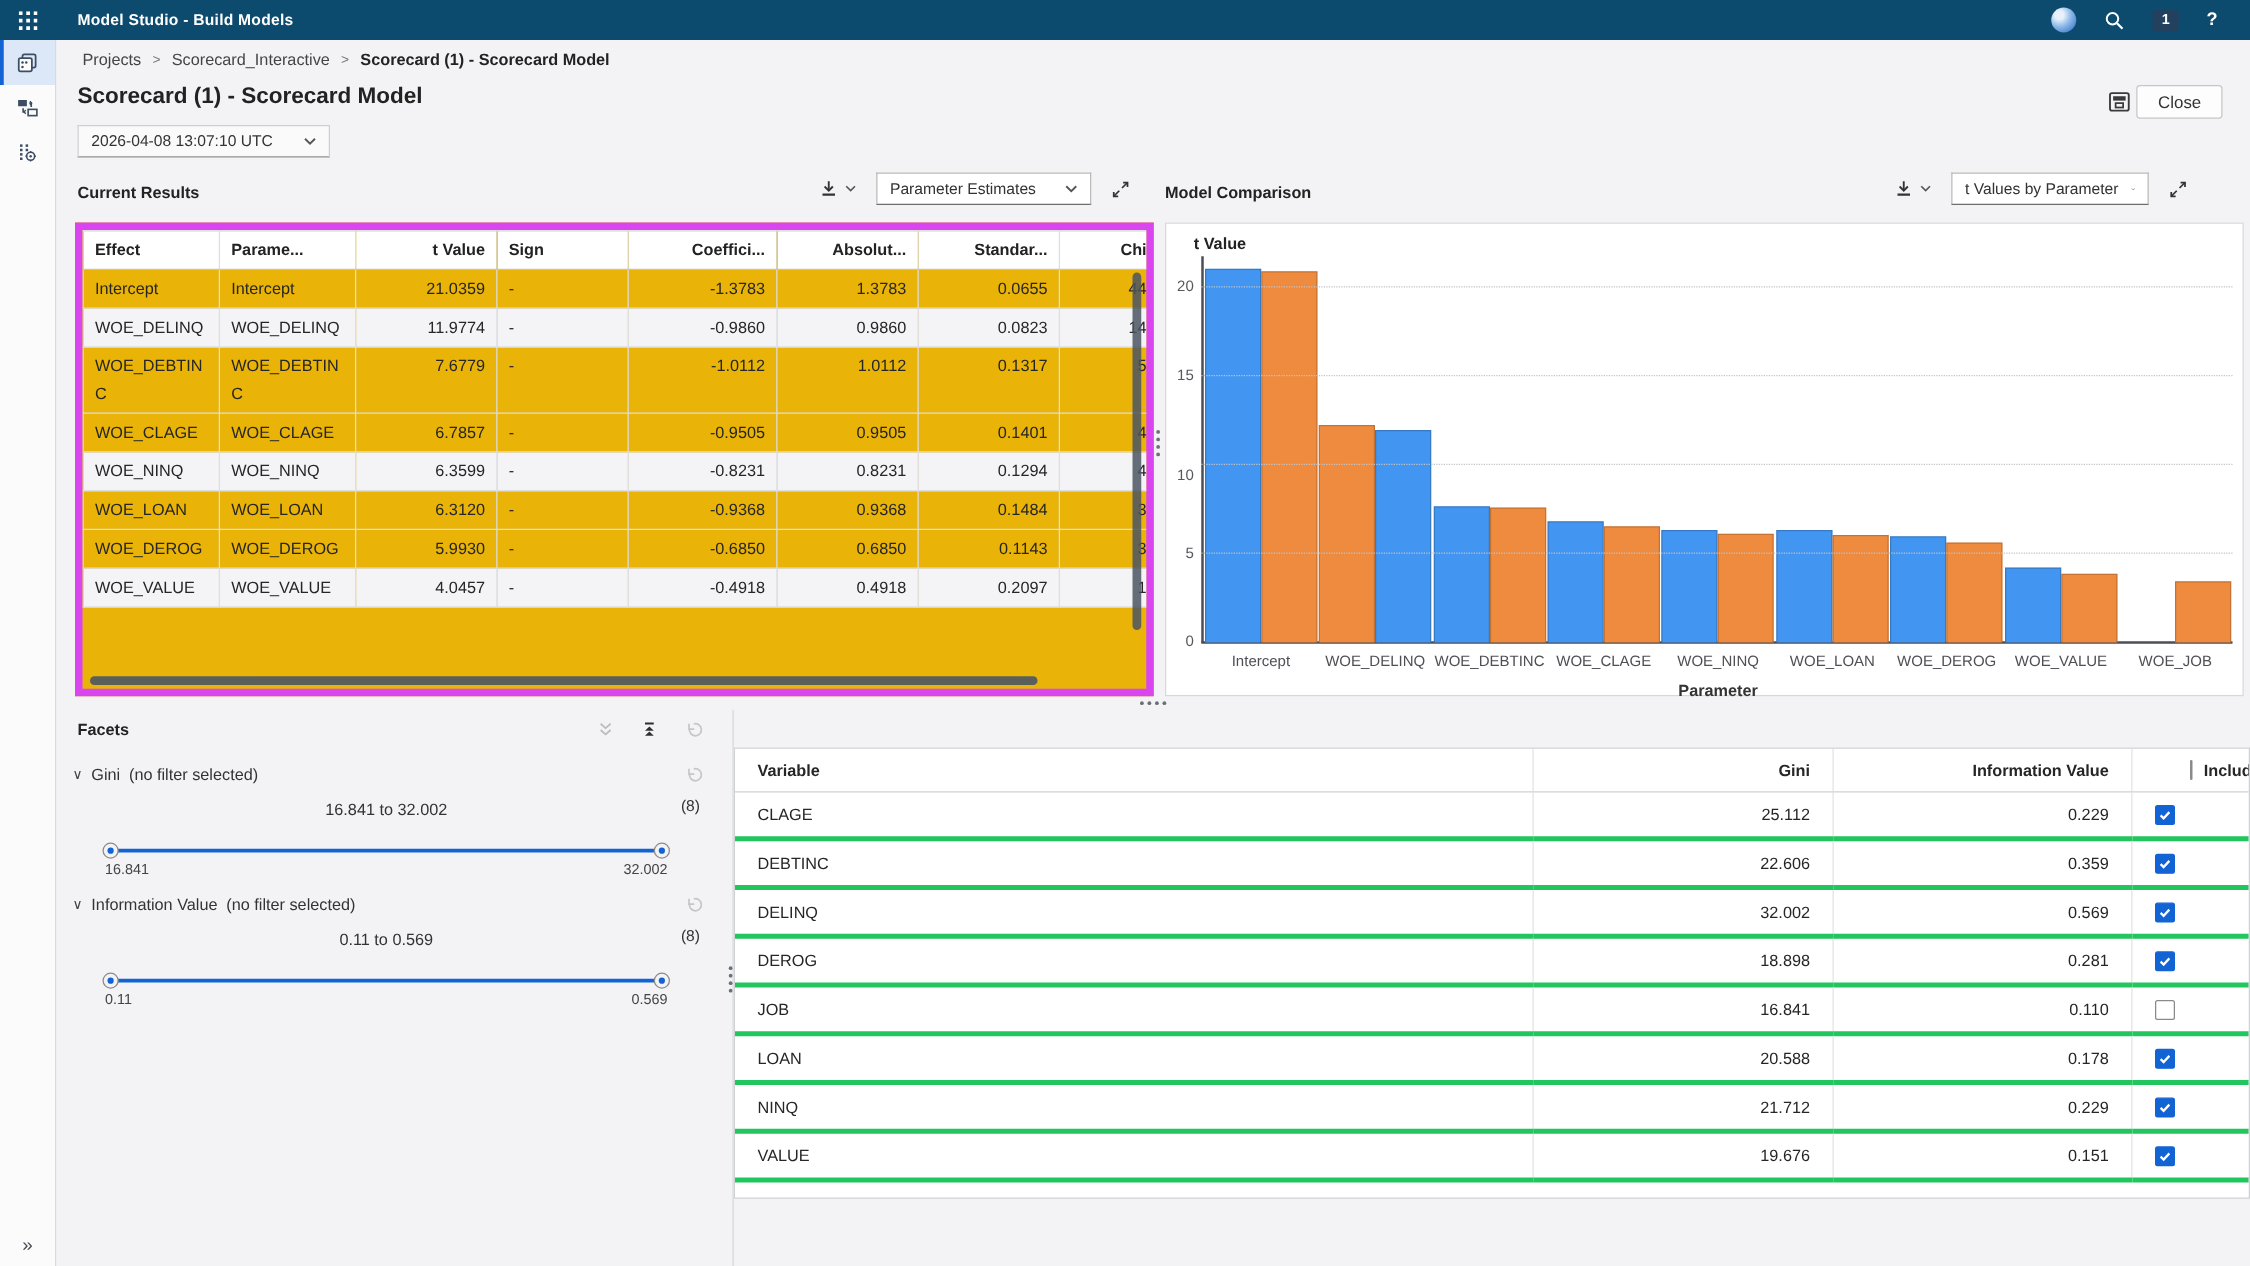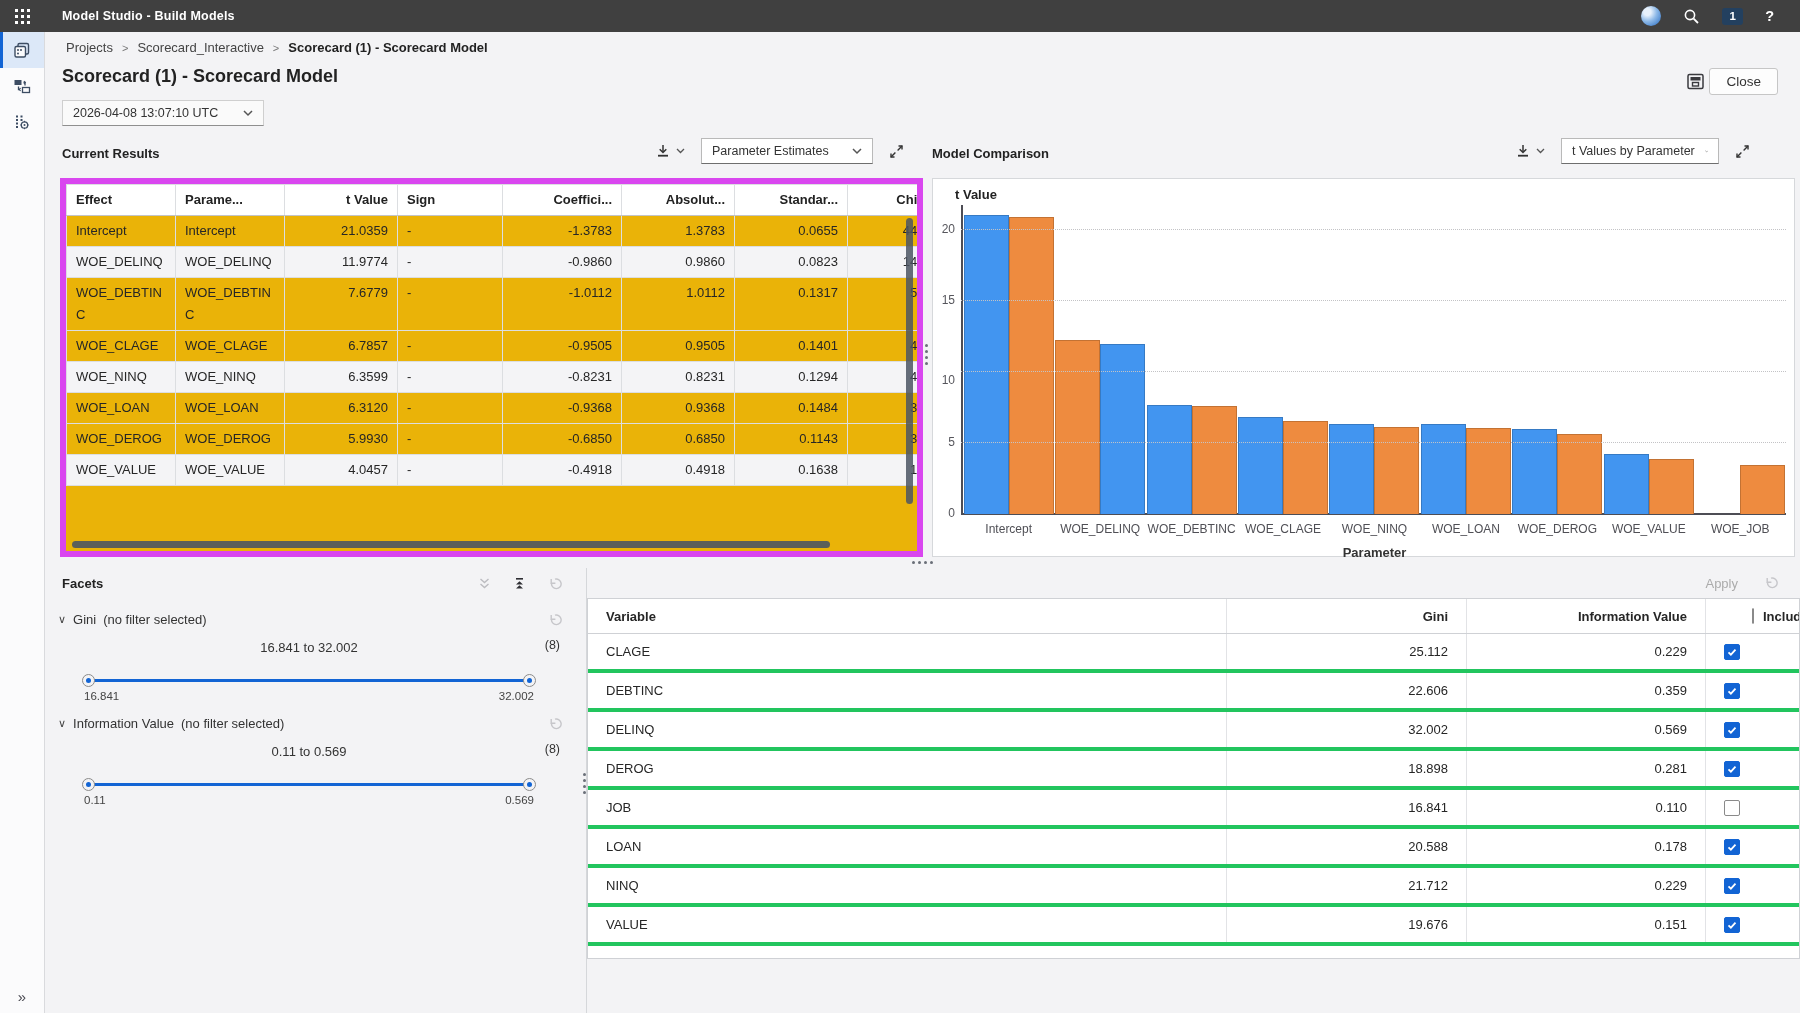--- a/index.html
+++ b/index.html
@@ -1,21 +1,21 @@
 <!DOCTYPE html>
 <html><head>
 <meta charset="utf-8">
 <style>
   html,body{margin:0;padding:0;background:#e9e9eb;}
   .screen{position:relative;width:1800px;height:1013px;background:#f3f3f5;overflow:hidden;
           font-family:"Liberation Sans",sans-serif;color:#262626;}
   .abs{position:absolute;}
 
   
-  .appbar{position:absolute;left:0;top:0;right:0;height:32px;background:#404040;display:flex;align-items:center;}
+  .appbar{position:absolute;left:0;top:0;right:0;height:32px;background:#0c4a6e;display:flex;align-items:center;}
   .appgrid{width:44px;height:32px;display:flex;align-items:center;justify-content:center;cursor:pointer;}
   .appbar-title{color:#fff;font-size:12.5px;font-weight:bold;margin-left:18px;letter-spacing:.2px;}
   .appbar-right{margin-left:auto;display:flex;align-items:center;gap:22px;padding-right:26px;}
   .sphere{width:20px;height:20px;border-radius:50%;
           background:radial-gradient(circle at 32% 30%, #e8f1fb 18%, #8db9e8 48%, #4a86cf 80%, #2e6bbd 100%);}
   .badge1{min-width:17px;height:17px;background:#23405f;border-radius:3px;color:#fff;font-size:11.5px;
           font-weight:bold;display:flex;align-items:center;justify-content:center;padding:0 2px;}
   .help{color:#fff;font-size:14.5px;font-weight:bold;}
 
   
@@ -349,21 +349,21 @@
             <td class="num">0.1143</td>
             <td class="num">35.9156</td>
           </tr>
           <tr class="shade">
             <td>WOE_VALUE</td>
             <td>WOE_VALUE</td>
             <td class="num">4.0457</td>
             <td>-</td>
             <td class="num">-0.4918</td>
             <td class="num">0.4918</td>
-            <td class="num">0.1638</td>
+            <td class="num">0.2097</td>
             <td class="num">18.8058</td>
           </tr>
         </tbody>
     </table>
     <div class="vscroll"></div>
     <div class="hscroll"></div>
   </div>
 
   <div class="abs panel-label" style="left:932px;top:146px;">Model Comparison</div>
 
@@ -564,31 +564,20 @@
     </div>
 
     <div class="dots-v" style="left:539px;top:205px;">
         <i></i>
         <i></i>
         <i></i>
         <i></i>
       </div>
 
     <div class="vars">
-      <div class="vars-toolbar">
-        <button class="apply-btn">Apply</button>
-        <span style="cursor:pointer;">
-          <svg width="14" height="14" viewBox="0 0 14 14">
-              <g fill="none" stroke="#c6c6ca" stroke-width="1.4">
-            <path d="M3.2 2v4.2h4.2"></path>
-                <path d="M3.6 6A4.8 4.8 0 1 0 7 2.2"></path>
-              </g>
-            </svg>
-        </span>
-      </div>
       <div class="vars-box">
         <table class="vars-table">
           <thead>
             <tr>
               <th style="width:602px;">Variable</th>
               <th class="num" style="width:203px;">Gini</th>
               <th class="num" style="width:202px;">Information Value</th>
               <th>
                 <span class="inc-head">
                   <span class="cbx off"></span>

